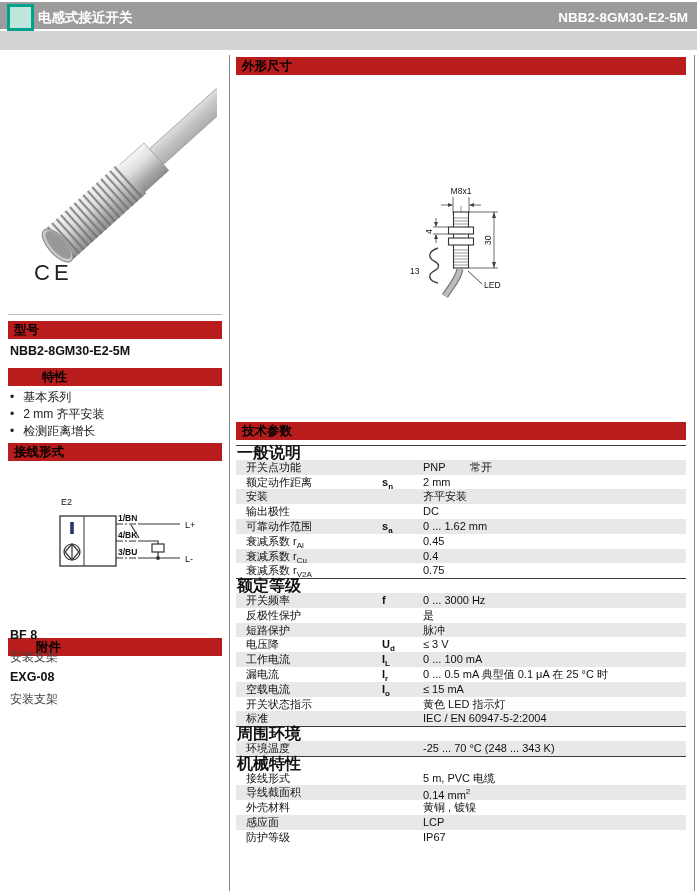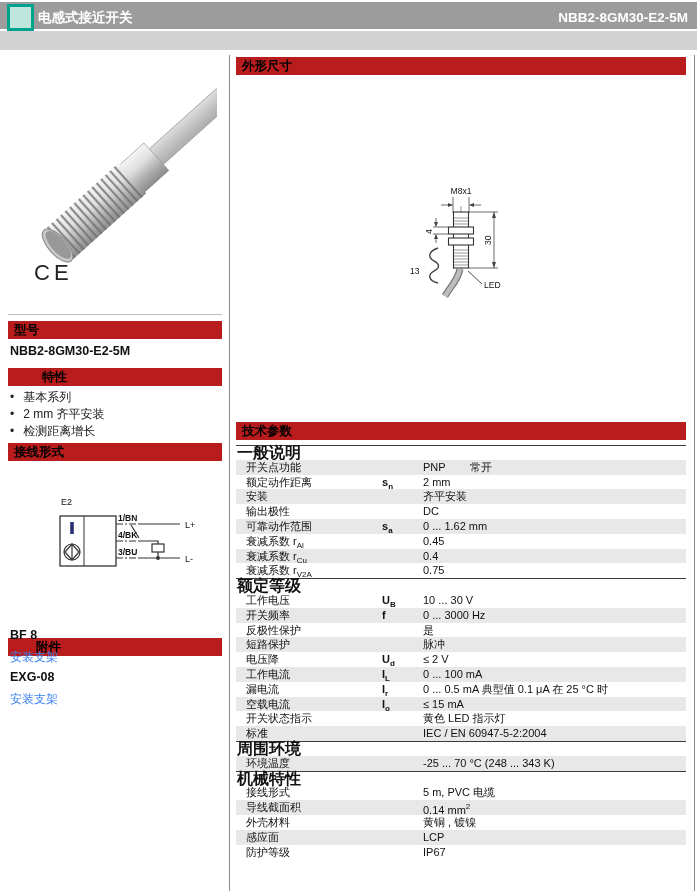--- a/index.html
+++ b/index.html
@@ -26,21 +26,21 @@
   .secbar.left  { left:8px;  width:214px; }
   .secbar.right { left:236px; width:450px; }
 
   .hline { position:absolute; left:8px; top:314px; width:214px; height:1px; background:#bdbdbd; }
 
   .model-value { position:absolute; left:10px; top:344px; font-weight:bold; font-size:12.5px; }
   .feat-item { position:absolute; left:10px; font-size:12px; color:#222; }
   .feat-item::before { content:"•"; margin-right:9px; }
 
   .acc-model { position:absolute; left:10px; font-weight:bold; font-size:12.5px; }
-  .acc-desc  { position:absolute; left:10px; font-size:12px; color:#3b82f6; }
+  .acc-desc  { position:absolute; left:10px; font-size:12px; color:#404040; }
 
   .ce { position:absolute; left:34px; top:260px; font-size:22px; letter-spacing:4px; color:#222; }
 
   
   .table { position:absolute; left:236px; top:445px; width:450px; }
   .trow  { position:relative; height:14.8px; line-height:14.8px; font-size:11px; white-space:nowrap; }
   .trow.g { background:#e8e8e8;padding-left:44px; }
   .trow.thead { font-weight:bold; border-top:1px solid #3a3a3a; font-size:16px; padding-left:1px; }
   .c-label { position:absolute; left:10px; }
   .c-sym   { position:absolute; left:146px; font-weight:bold; }
@@ -241,44 +241,39 @@
         <span class="c-label">衰减系数 r<sub>Cu</sub></span>
         <span class="c-sym"></span>
         <span class="c-val">0.4</span>
       </div>
       <div class="trow">
         <span class="c-label">衰减系数 r<sub>V2A</sub></span>
         <span class="c-sym"></span>
         <span class="c-val">0.75</span>
       </div>
       <div class="trow thead">额定等级</div>
-      <div class="trow">
-        <span class="c-label">工作电压</span>
-        <span class="c-sym">U<sub>B</sub></span>
-        <span class="c-val">10 ... 30 V</span>
-      </div>
       <div class="trow g">
         <span class="c-label">开关频率</span>
         <span class="c-sym">f</span>
         <span class="c-val">0 ... 3000 Hz</span>
       </div>
       <div class="trow">
         <span class="c-label">反极性保护</span>
         <span class="c-sym"></span>
         <span class="c-val">是</span>
       </div>
       <div class="trow g">
         <span class="c-label">短路保护</span>
         <span class="c-sym"></span>
         <span class="c-val">脉冲</span>
       </div>
       <div class="trow">
         <span class="c-label">电压降</span>
         <span class="c-sym">U<sub>d</sub></span>
-        <span class="c-val">≤ 2 V</span>
+        <span class="c-val">≤ 3 V</span>
       </div>
       <div class="trow g">
         <span class="c-label">工作电流</span>
         <span class="c-sym">I<sub>L</sub></span>
         <span class="c-val">0 ... 100 mA</span>
       </div>
       <div class="trow">
         <span class="c-label">漏电流</span>
         <span class="c-sym">I<sub>r</sub></span>
         <span class="c-val">0 ... 0.5 mA 典型值 0.1 μA 在 25 °C 时</span>

